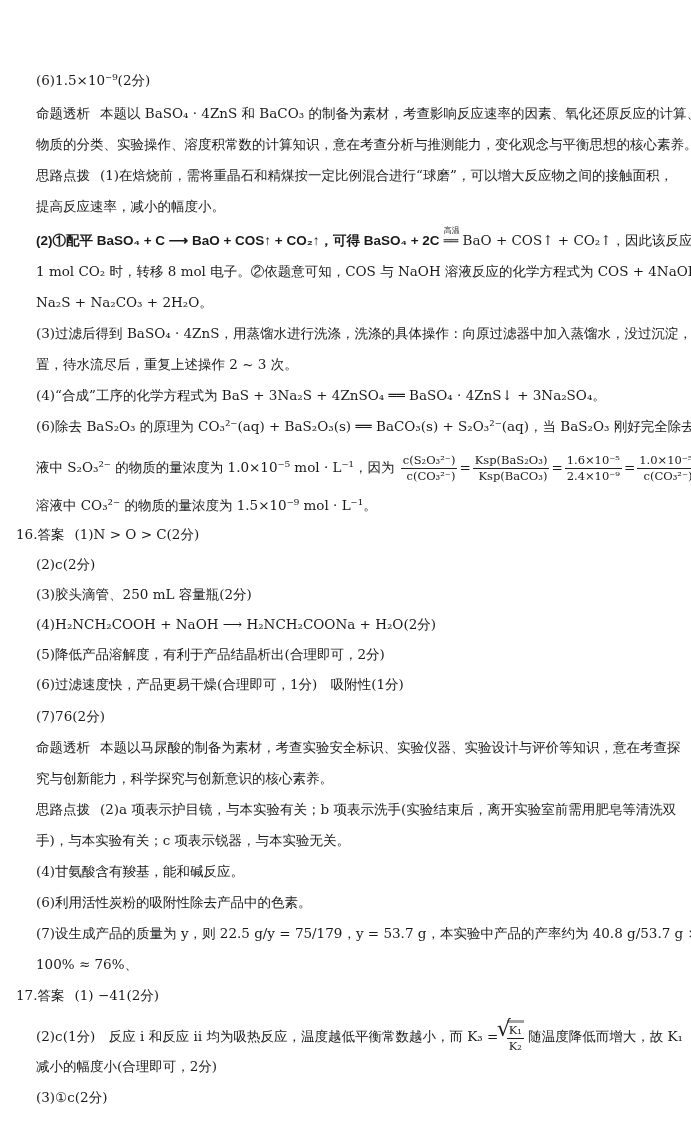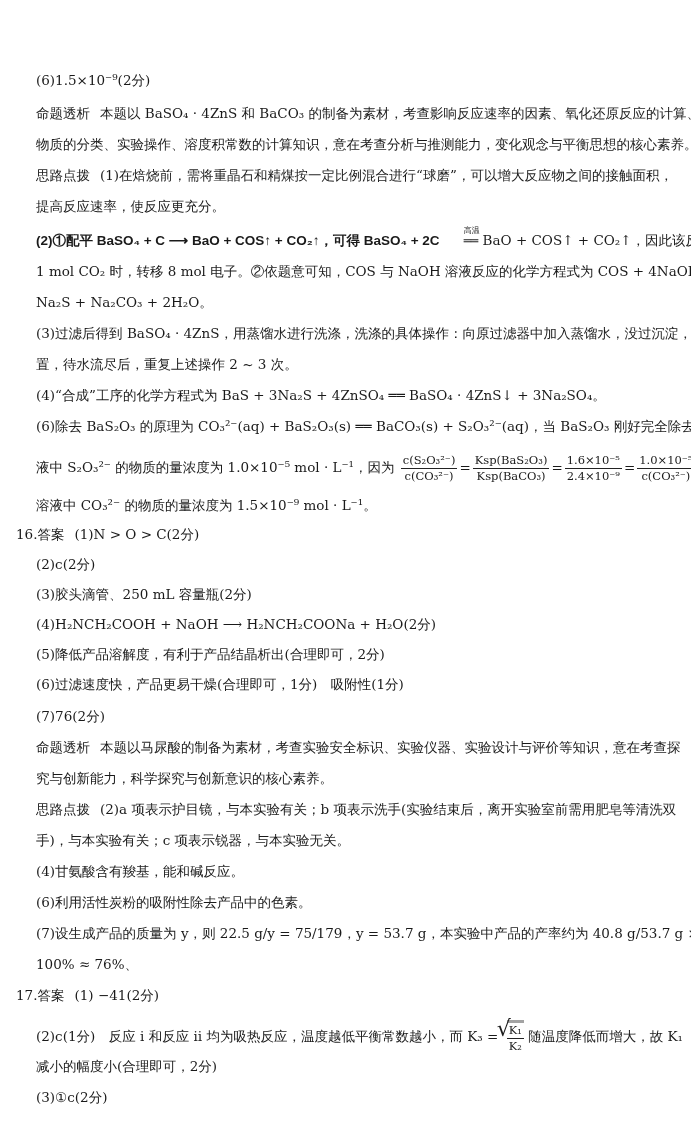--- a/index.html
+++ b/index.html
@@ -7,44 +7,44 @@
     width: 691px; height: 1123px; position: relative; overflow: hidden;
     font-family: "DejaVu Serif", "Liberation Serif", serif;
     color: #1a1a1a; font-size: 13.5px;
   }
   .page { position: absolute; left: 0; top: 8px; width: 631px; height: 1123px; }
   .line { position: absolute; left: 36px; right: 20px; white-space: nowrap; line-height: 20px; }
   .ind { left: 36px; }
   .qnum { left: 16px; }
   .lbl { font-family: "DejaVu Sans", "Liberation Sans", sans-serif; font-weight: normal; margin-right: 10px; }
   .b { font-weight: bold; font-family: Liberation Sans, sans-serif; }
-  .frac { display: inline-block; vertical-align: middle; text-align: center; font-size: 11.5px; margin: 0 2px; }
+  .frac { display: inline-block; vertical-align: middle; text-align: right; font-size: 11.5px; margin: 0 2px; }
   .frac .num { display: block; border-bottom: 1px solid #222; padding: 0 2px; line-height: 15px; }
   .frac .den { display: block; padding: 0 2px; line-height: 15px; }
-  .over { display: inline-block; position: relative; text-align: right; font-size: 12px; margin-left: 20px; }
+  .over { display: inline-block; position: relative; text-align: right; font-size: 12px; }
   .over .cond { position: absolute; top: -10px; left: 0; right: 0; font-size: 8px; }
   .sqrt { display: inline-block; vertical-align: middle; border-top: 3px solid #a3a3a3; margin-left: 4px; position: relative; }
   .sqrt::before { content: "√"; position: absolute; left: -10px; top: -4px; font-size: 22px; }
 </style>
 </head>
 <body>
 
 <div class="page">
 
   <div class="line ind" style="top:62px">(6)1.5×10⁻⁹(2分)</div>
 
   <div class="line ind" style="top:95px">
     <span class="lbl">命题透析</span><span>本题以 BaSO₄ · 4ZnS 和 BaCO₃ 的制备为素材，考查影响反应速率的因素、氧化还原反应的计算、</span>
   </div>
   <div class="line ind" style="top:126px">物质的分类、实验操作、溶度积常数的计算知识，意在考查分析与推测能力，变化观念与平衡思想的核心素养。</div>
 
   <div class="line ind" style="top:157px">
     <span class="lbl">思路点拨</span><span>(1)在焙烧前，需将重晶石和精煤按一定比例混合进行“球磨”，可以增大反应物之间的接触面积，</span>
   </div>
-  <div class="line ind" style="top:188px">提高反应速率，使反应更充分。</div>
+  <div class="line ind" style="top:188px">提高反应速率，减小的幅度小。</div>
 
   <div class="line ind" style="top:222px">
     <span class="b">(2)①配平 BaSO₄ + C ⟶ BaO + COS↑ + CO₂↑，可得 BaSO₄ + 2C</span>
     <span class="over"><span class="cond">高温</span>══</span>
     <span>BaO + COS↑ + CO₂↑，因此该反应生成</span>
   </div>
   <div class="line ind" style="top:253px">1 mol CO₂ 时，转移 8 mol 电子。②依题意可知，COS 与 NaOH 溶液反应的化学方程式为 COS + 4NaOH ══</div>
   <div class="line ind" style="top:284px">Na₂S + Na₂CO₃ + 2H₂O。</div>
 
   <div class="line ind" style="top:315px">(3)过滤后得到 BaSO₄ · 4ZnS，用蒸馏水进行洗涤，洗涤的具体操作：向原过滤器中加入蒸馏水，没过沉淀，静</div>

